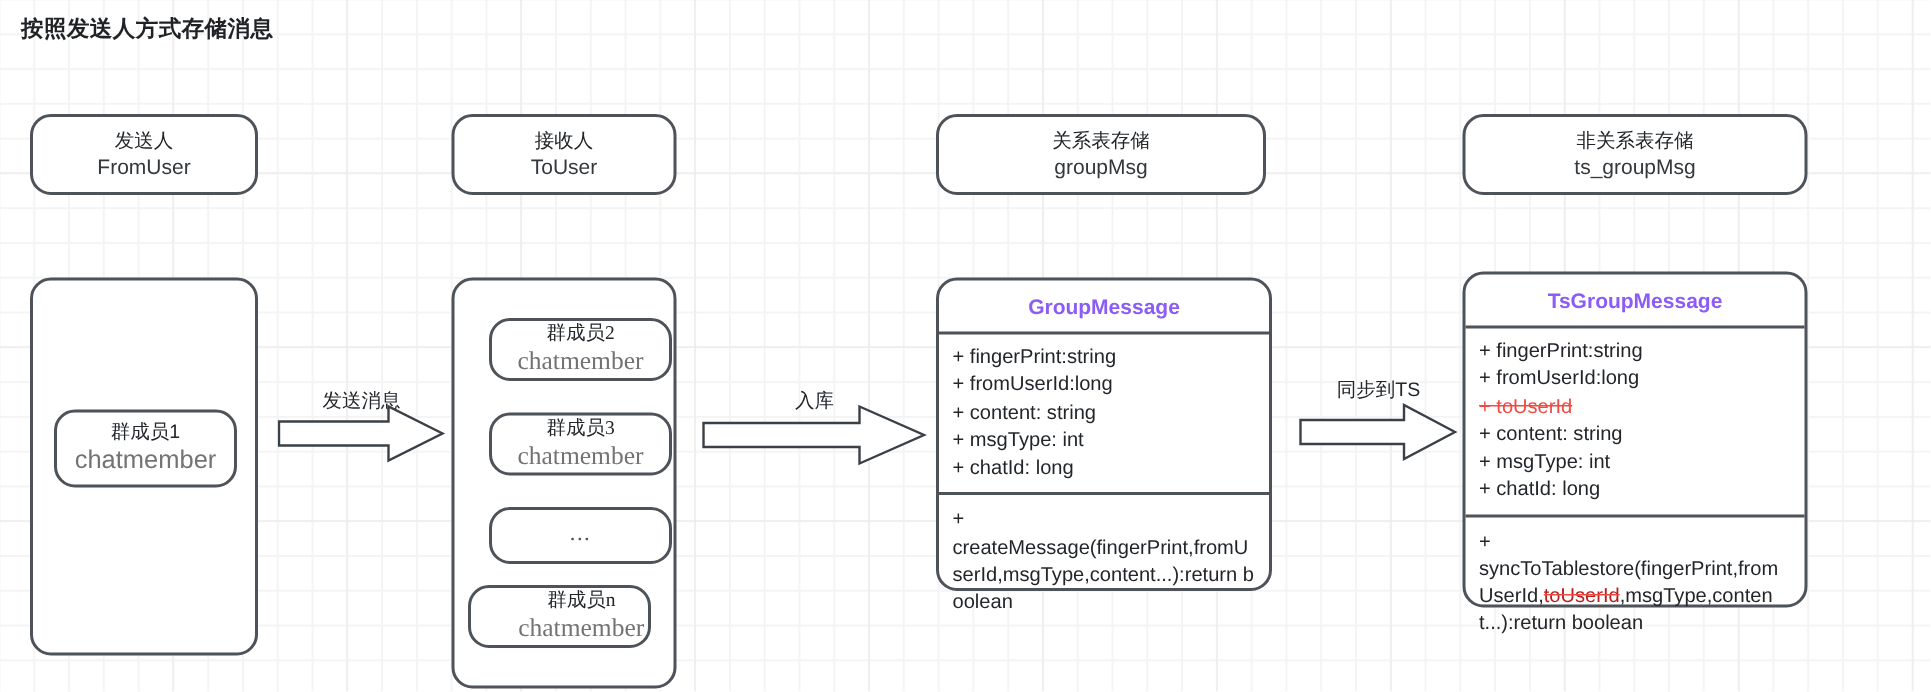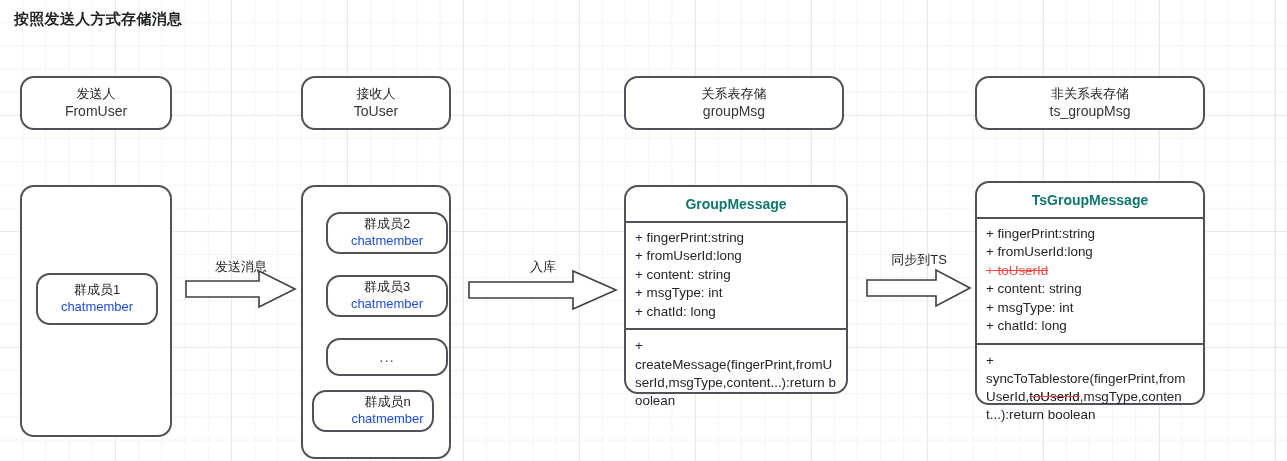--- a/index.html
+++ b/index.html
@@ -66,34 +66,34 @@
 
   .member-box {
     display: flex;
     flex-direction: column;
     align-items: center;
     justify-content: center;
     line-height: 1.3;
     font-size: 13px;
     color: #22262a;
   }
-  .member-box .m-en { font-size: 13px; color: #1d4ed8; }
+  .member-box .m-en { font-size: 17px; color: #737373; }
   .member-box.ellipsis {
     font-size: 15px;
     color: #4d5358;
     letter-spacing: 1px;
   }
 
   
   .uml { padding: 0; }
   .uml-title {
     text-align: center;
     font-weight: bold;
     font-size: 14px;
-    color: #0f766e;
+    color: #8b5cf6;
     padding: 9px 4px 8px 4px;
     border-bottom: 2px solid #4d5358;
     line-height: 1.2;
   }
   .uml-attrs {
     padding: 6px 8px 7px 9px;
     border-bottom: 2px solid #4d5358;
   }
   .uml-methods {
     padding: 7px 8px 8px 9px;
@@ -109,21 +109,21 @@
     text-decoration: line-through;
     text-decoration-color: #ef4b45;
   }
   .uml-method {
     font-size: 13.4px;
     color: #22262a;
     line-height: 1.36;
     word-break: break-all;
   }
   .uml-method .strike-red {
-    color: #000000;
+    color: #b91c1c;
     text-decoration: line-through;
     text-decoration-color: #ef4b45;
   }
 
   
   .arrow-group { position: absolute; }
   .arrow-label {
     position: absolute;
     font-size: 13px;
     color: #22262a;
@@ -165,21 +165,21 @@
     <span class="line-en">ts_groupMsg</span>
   </div>
 
   <div class="box container-box" style="left:20px; top:185px; width:152px; height:252px;">
     <div class="box member-box" style="left:14px; top:86px; width:122px; height:52px;">
       <span>群成员1</span>
       <span class="m-en">chatmember</span>
     </div>
   </div>
 
-  <div class="box container-box" style="left:301px; top:185px; width:150px; height:274px;">
+  <div class="box container-box" style="left:301px; top:185px; width:150px; height:274px;font-family:Liberation Serif, serif;">
     <div class="box member-box" style="left:23px; top:25px; width:122px; height:42px;">
       <span>群成员2</span>
       <span class="m-en">chatmember</span>
     </div>
     <div class="box member-box" style="left:23px; top:88px; width:122px; height:42px;">
       <span>群成员3</span>
       <span class="m-en">chatmember</span>
     </div>
     <div class="box member-box ellipsis" style="left:23px; top:151px; width:122px; height:38px;">
       <span>...</span>

